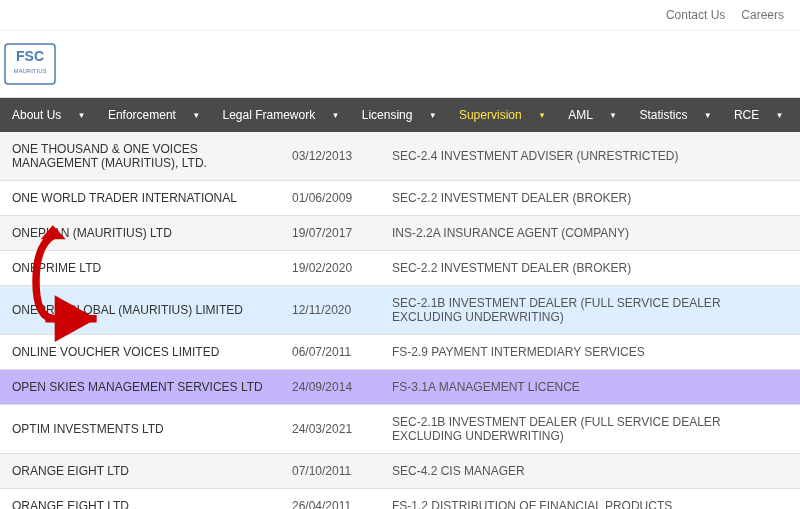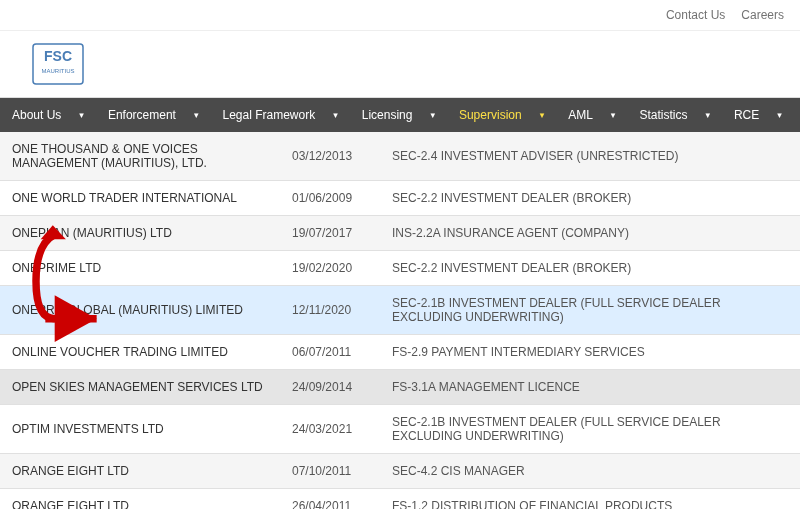--- a/index.html
+++ b/index.html
@@ -16,21 +16,21 @@
     }
     .top-bar a {
       font-size: 12px;
       color: #737373;
       text-decoration: none;
     }
 
     
     .header {
       display: flex;
-      padding: 8px 28px;
+      padding: 8px 0;
       border-bottom: 1px solid #ddd;
     }
     .logo {
       width: 60px;
       height: 50px;
     }
 
     
     .nav {
       background: #4a4a4a;
@@ -183,25 +183,25 @@
             <td>ONEPRIME LTD</td>
             <td>19/02/2020</td>
             <td>SEC-2.2 INVESTMENT DEALER (BROKER)</td>
           </tr>
           <tr style="background: rgb(221, 238, 255);">
             <td>ONEPRO GLOBAL (MAURITIUS) LIMITED</td>
             <td>12/11/2020</td>
             <td>SEC-2.1B INVESTMENT DEALER (FULL SERVICE DEALER EXCLUDING UNDERWRITING)</td>
           </tr>
           <tr style="background: rgb(255, 255, 255);">
-            <td>ONLINE VOUCHER TRADING LIMITED</td>
+            <td>ONLINE VOUCHER VOICES LIMITED</td>
             <td>06/07/2011</td>
             <td>FS-2.9 PAYMENT INTERMEDIARY SERVICES</td>
           </tr>
-          <tr style="background: #e5e5e5;">
+          <tr style="background: #c4b5fd;">
             <td>OPEN SKIES MANAGEMENT SERVICES LTD</td>
             <td>24/09/2014</td>
             <td>FS-3.1A MANAGEMENT LICENCE</td>
           </tr>
           <tr style="background: rgb(255, 255, 255); margin-top: 39px;">
             <td>OPTIM INVESTMENTS LTD</td>
             <td>24/03/2021</td>
             <td>SEC-2.1B INVESTMENT DEALER (FULL SERVICE DEALER EXCLUDING UNDERWRITING)</td>
           </tr>
           <tr style="background: rgb(245, 245, 245);">

